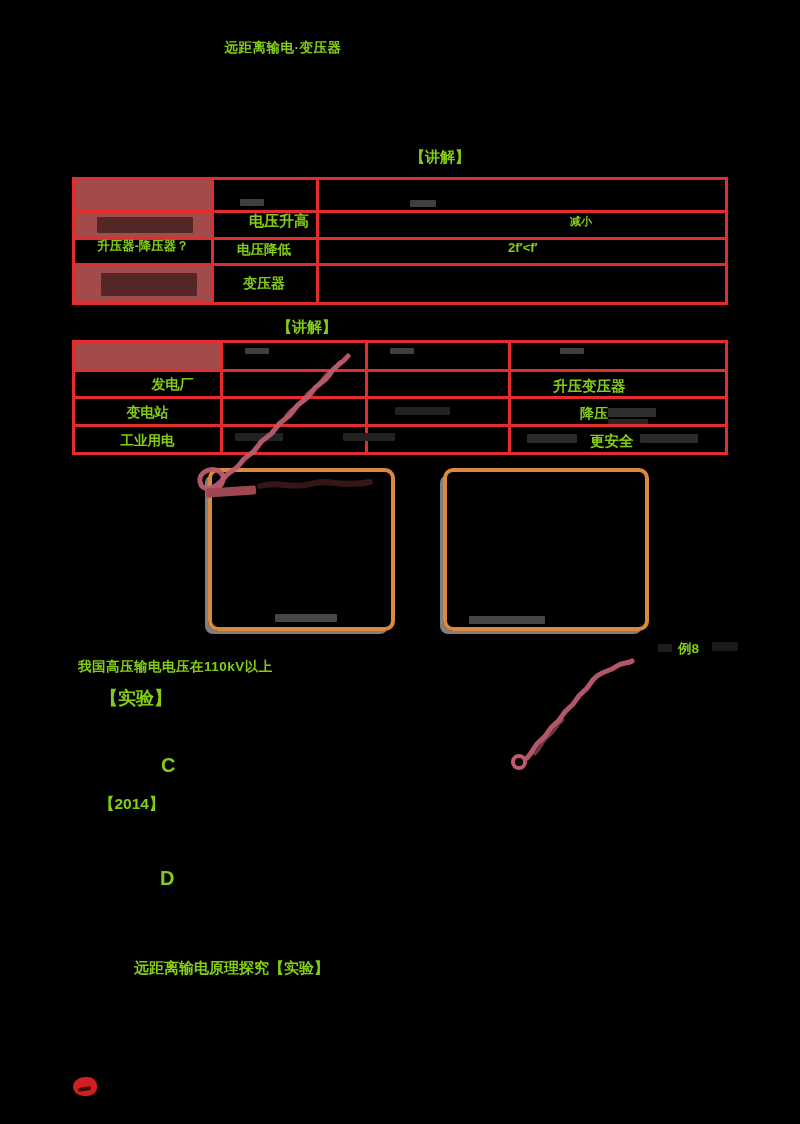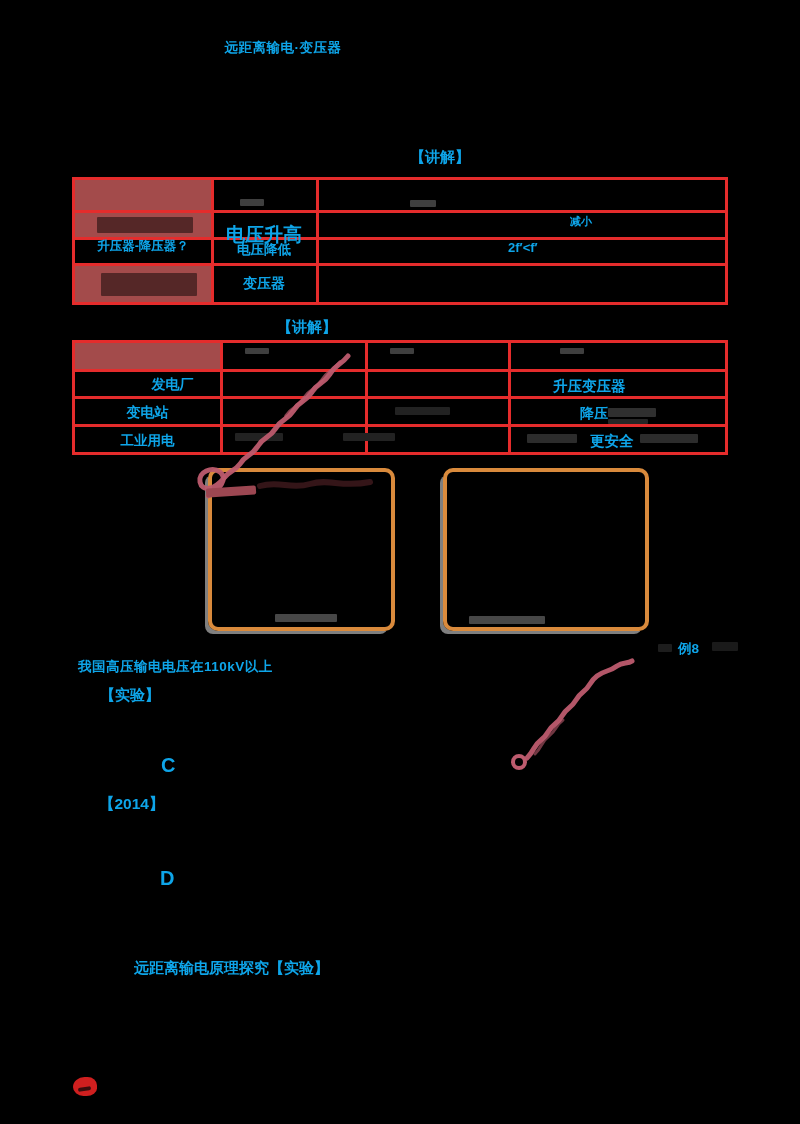--- a/index.html
+++ b/index.html
@@ -1,19 +1,19 @@
 <!DOCTYPE html>
 <html><head>
 <meta charset="utf-8">
 <style>
   html,body{margin:0;padding:0;background:#000;}
   #canvas{position:relative;width:800px;height:1124px;background:#000;overflow:hidden;
           font-family:"Liberation Sans",sans-serif;}
   .abs{position:absolute;}
-  .red{color:#0ea5e9;font-weight:bold;}
+  .red{color:#84cc16;font-weight:bold;}
   .tbl{position:absolute;border:3px solid #e52c2c;box-sizing:border-box;}
   .vline{position:absolute;top:0;bottom:0;width:3px;background:#e52c2c;}
   .hline{position:absolute;left:0;right:0;height:3px;background:#e52c2c;}
   .fill{position:absolute;background:#a34b4b;}
   .dark{position:absolute;background:rgba(0,0,0,0.48);border-radius:1px;}
   .hint{position:absolute;background:#3f3f3f;border-radius:1px;filter:blur(0.5px);}
   .dim{position:absolute;border-radius:1px;}
   .cap{position:absolute;background:#474747;filter:blur(0.6px);border-radius:1px;}
   .obox{position:absolute;border:4px solid #d98a3c;border-radius:10px;
         box-shadow:-5px 5px 0 -2px #7f7f7f;box-sizing:border-box;}
@@ -38,21 +38,21 @@
     <div class="fill" style="left:0;top:0;width:136px;height:30px;"></div>
     <div class="fill" style="left:0;top:33px;width:136px;height:24px;"></div>
     <div class="dark" style="left:22px;top:37px;width:96px;height:16px;"></div>
     <div class="fill" style="left:0;top:86px;width:136px;height:36px;"></div>
     <div class="dark" style="left:26px;top:93px;width:96px;height:23px;"></div>
 
     <div class="hint" style="left:165px;top:19px;width:24px;height:7px;"></div>
     <div class="hint" style="left:335px;top:20px;width:26px;height:7px;"></div>
 
     <div class="abs red ctr" style="left:0;top:58px;width:136px;font-size:12.5px;">升压器-降压器？</div>
-    <div class="abs red ctr" style="left:139px;top:42px;width:100px;font-size:19px;">电压升高</div>
+    <div class="abs red ctr" style="left:139px;top:32px;width:100px;font-size:15px;padding-left:15px;">电压升高</div>
     <div class="abs red ctr" style="left:139px;top:61px;width:100px;font-size:13.5px;">电压降低</div>
     <div class="abs red ctr" style="left:139px;top:95px;width:100px;font-size:14px;text-align:center;">变压器</div>
     <div class="abs red" style="left:495px;top:34px;font-size:11px;">减小</div>
     <div class="abs red" style="left:433px;top:60px;font-size:13px;">2f′&lt;f′</div>
   </div>
 
   <div class="abs red" style="left:277px;top:318px;font-size:15px;">【讲解】</div>
 
   <div class="tbl" style="left:72px;top:340px;width:656px;height:115px;">
     <div class="vline" style="left:145px;"></div>
@@ -108,21 +108,21 @@
              C72 52 70 48 78 42 C86 36 84 32 92 26 C100 20 104 22 112 16 C118 12 122 14 127 11" fill="none" stroke="#bd5b6e" stroke-width="5" stroke-linecap="round" opacity="0.95"></path>
     <path d="M30 104 C38 96 36 92 44 86 C52 80 50 76 58 70" fill="none" stroke="#bd5b6e" stroke-width="3" stroke-linecap="round" opacity="0.6"></path>
   </svg>
 
   <div class="abs red" style="left:678px;top:640px;font-size:13.5px;">例8</div>
   <div class="dim" style="left:658px;top:644px;width:14px;height:8px;background:#1d1d1d;"></div>
   <div class="dim" style="left:712px;top:642px;width:26px;height:9px;background:#1a1a1a;"></div>
 
   <div class="abs red" style="left:78px;top:658px;font-size:13.5px;letter-spacing:0.5px;">我国高压输电电压在110kV以上</div>
 
-  <div class="abs red" style="left:100px;top:686px;font-size:15px;">【实验】</div>
+  <div class="abs red" style="left:100px;top:686px;font-size:18px;">【实验】</div>
 
   <div class="abs red" style="left:161px;top:754px;font-size:20px;">C</div>
   <div class="abs red" style="left:99px;top:794px;font-size:15.5px;">【2014】</div>
   <div class="abs red" style="left:160px;top:867px;font-size:20px;">D</div>
 
   <div class="abs red" style="left:108px;top:959px;font-size:15px;margin-left:26px;">远距离输电原理探究【实验】</div>
 
   <div class="abs" style="left:73px;top:1077px;width:24px;height:19px;background:#cf1f1f;
        border-radius:55% 45% 50% 50% / 60% 50% 45% 55%;">
     <div class="abs" style="left:5px;top:10px;width:13px;height:4px;background:#3a0d0d;

